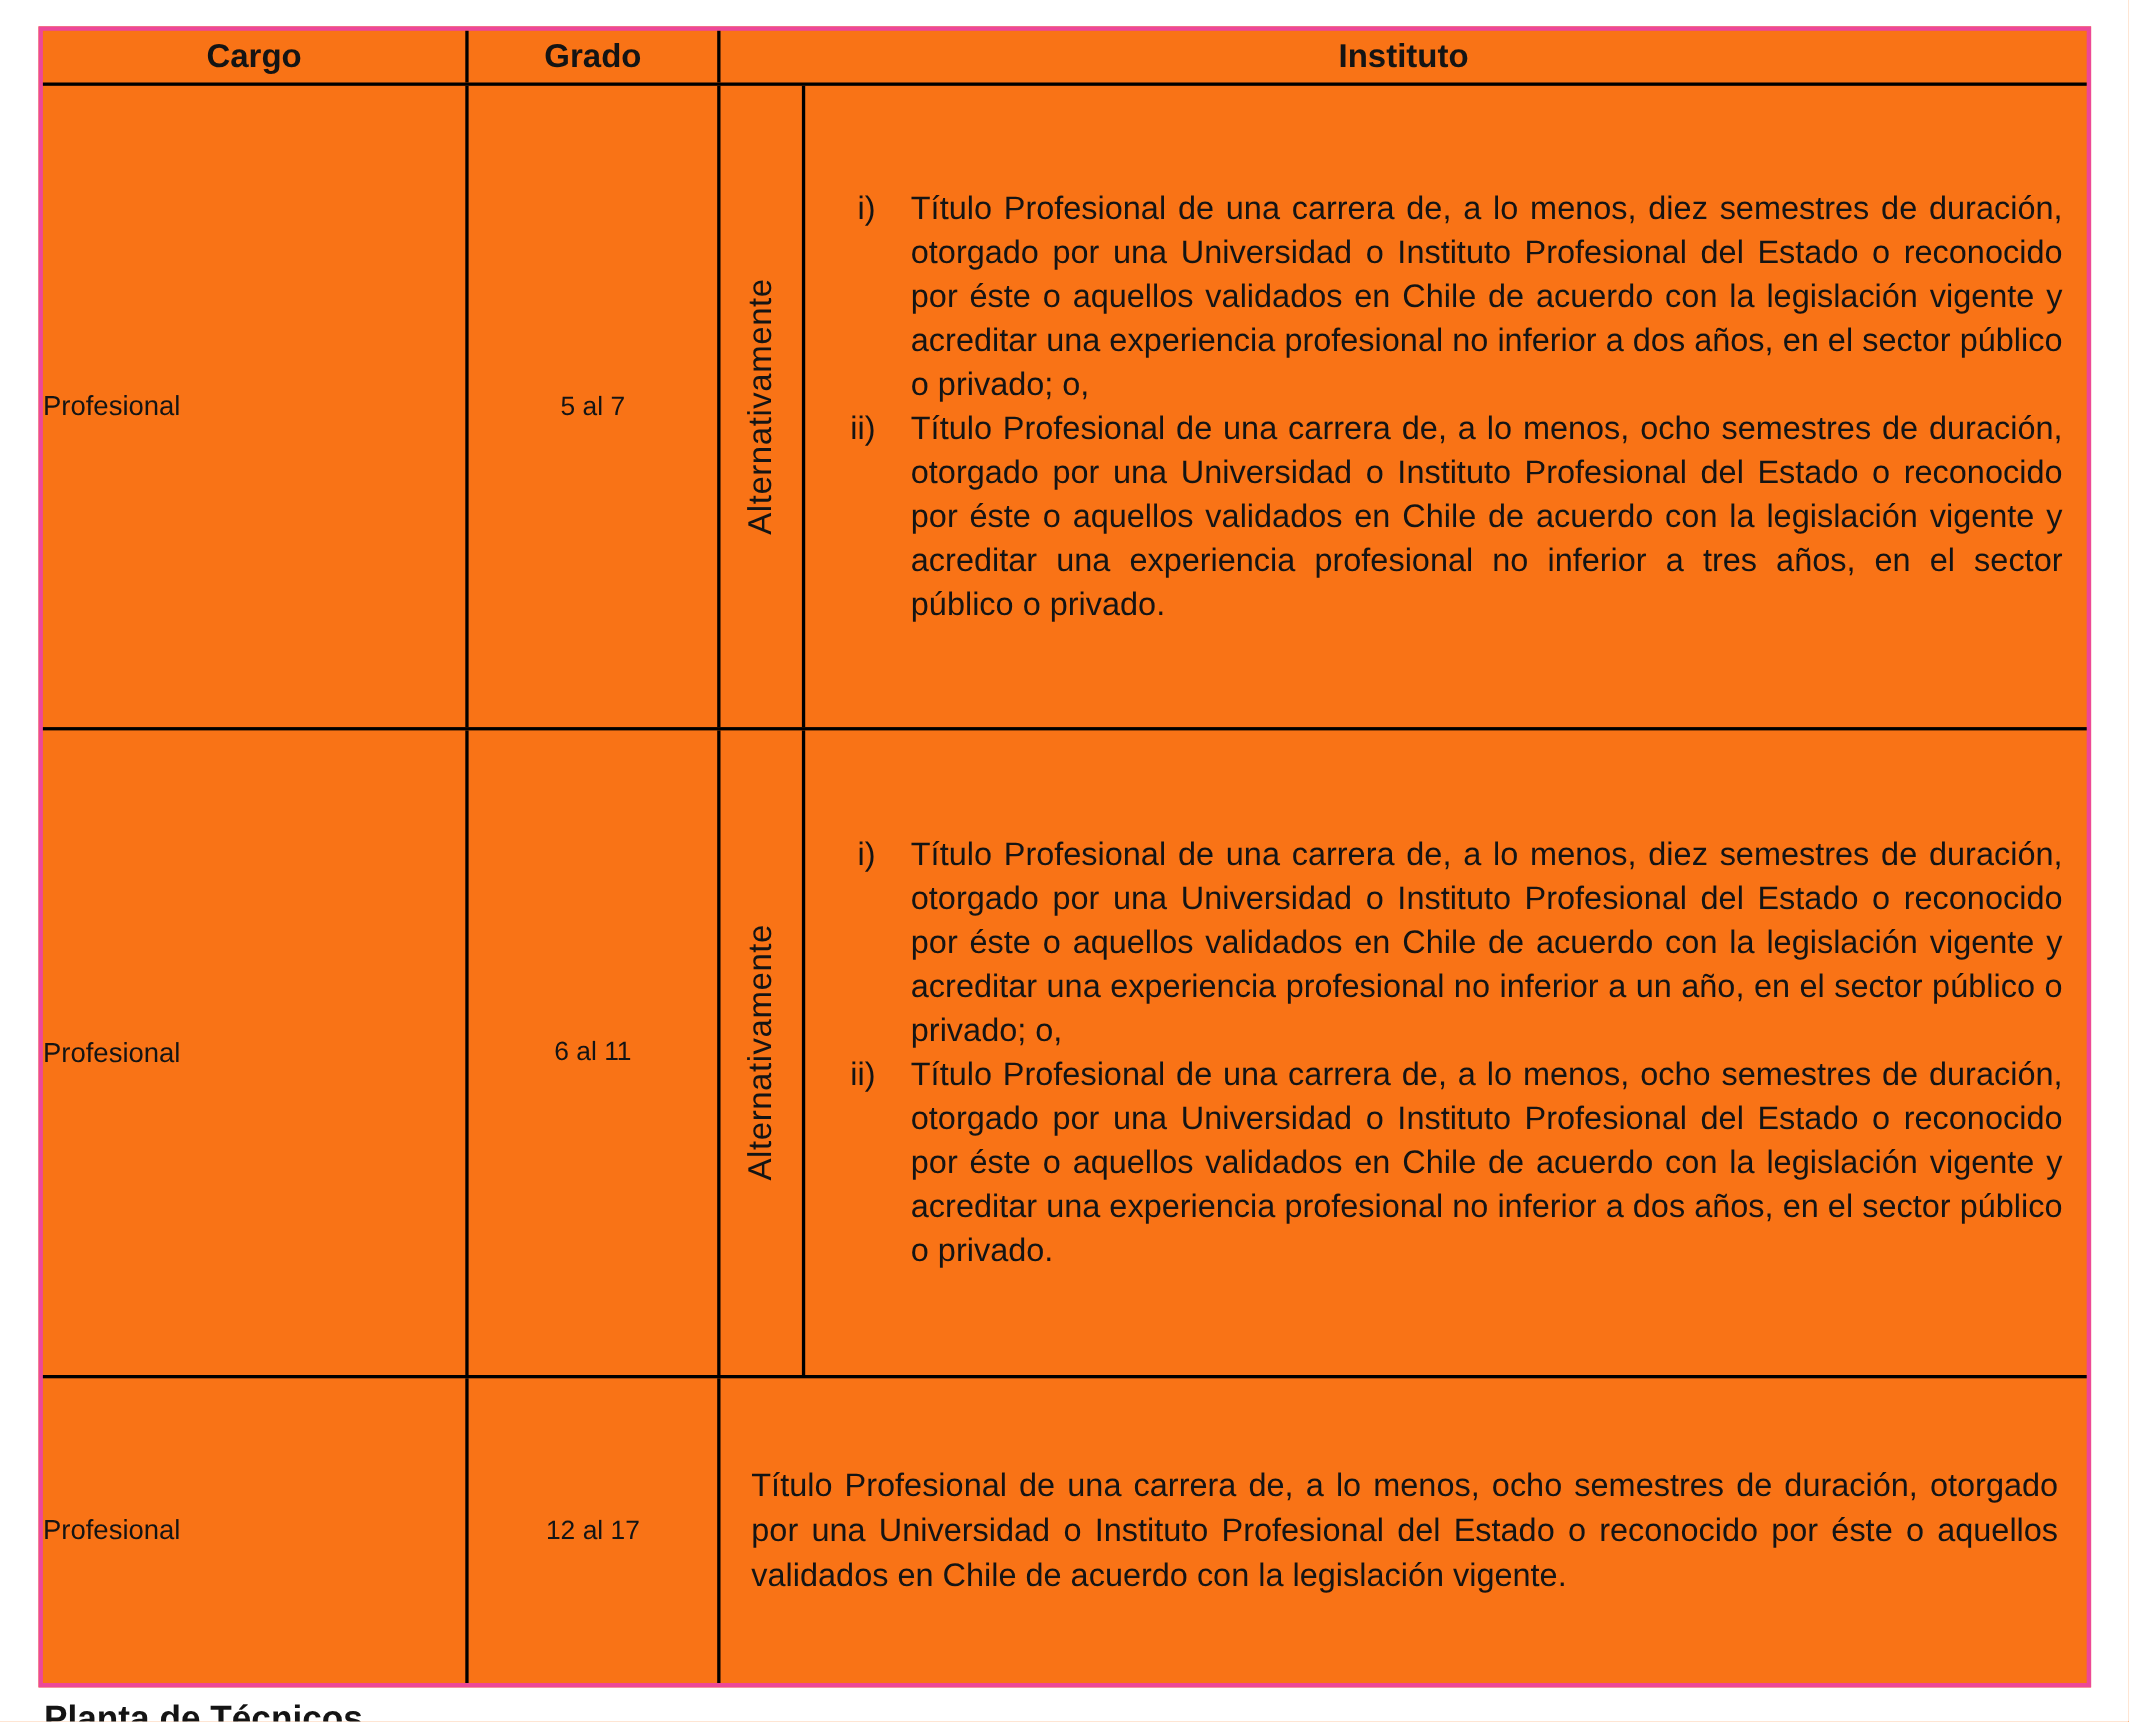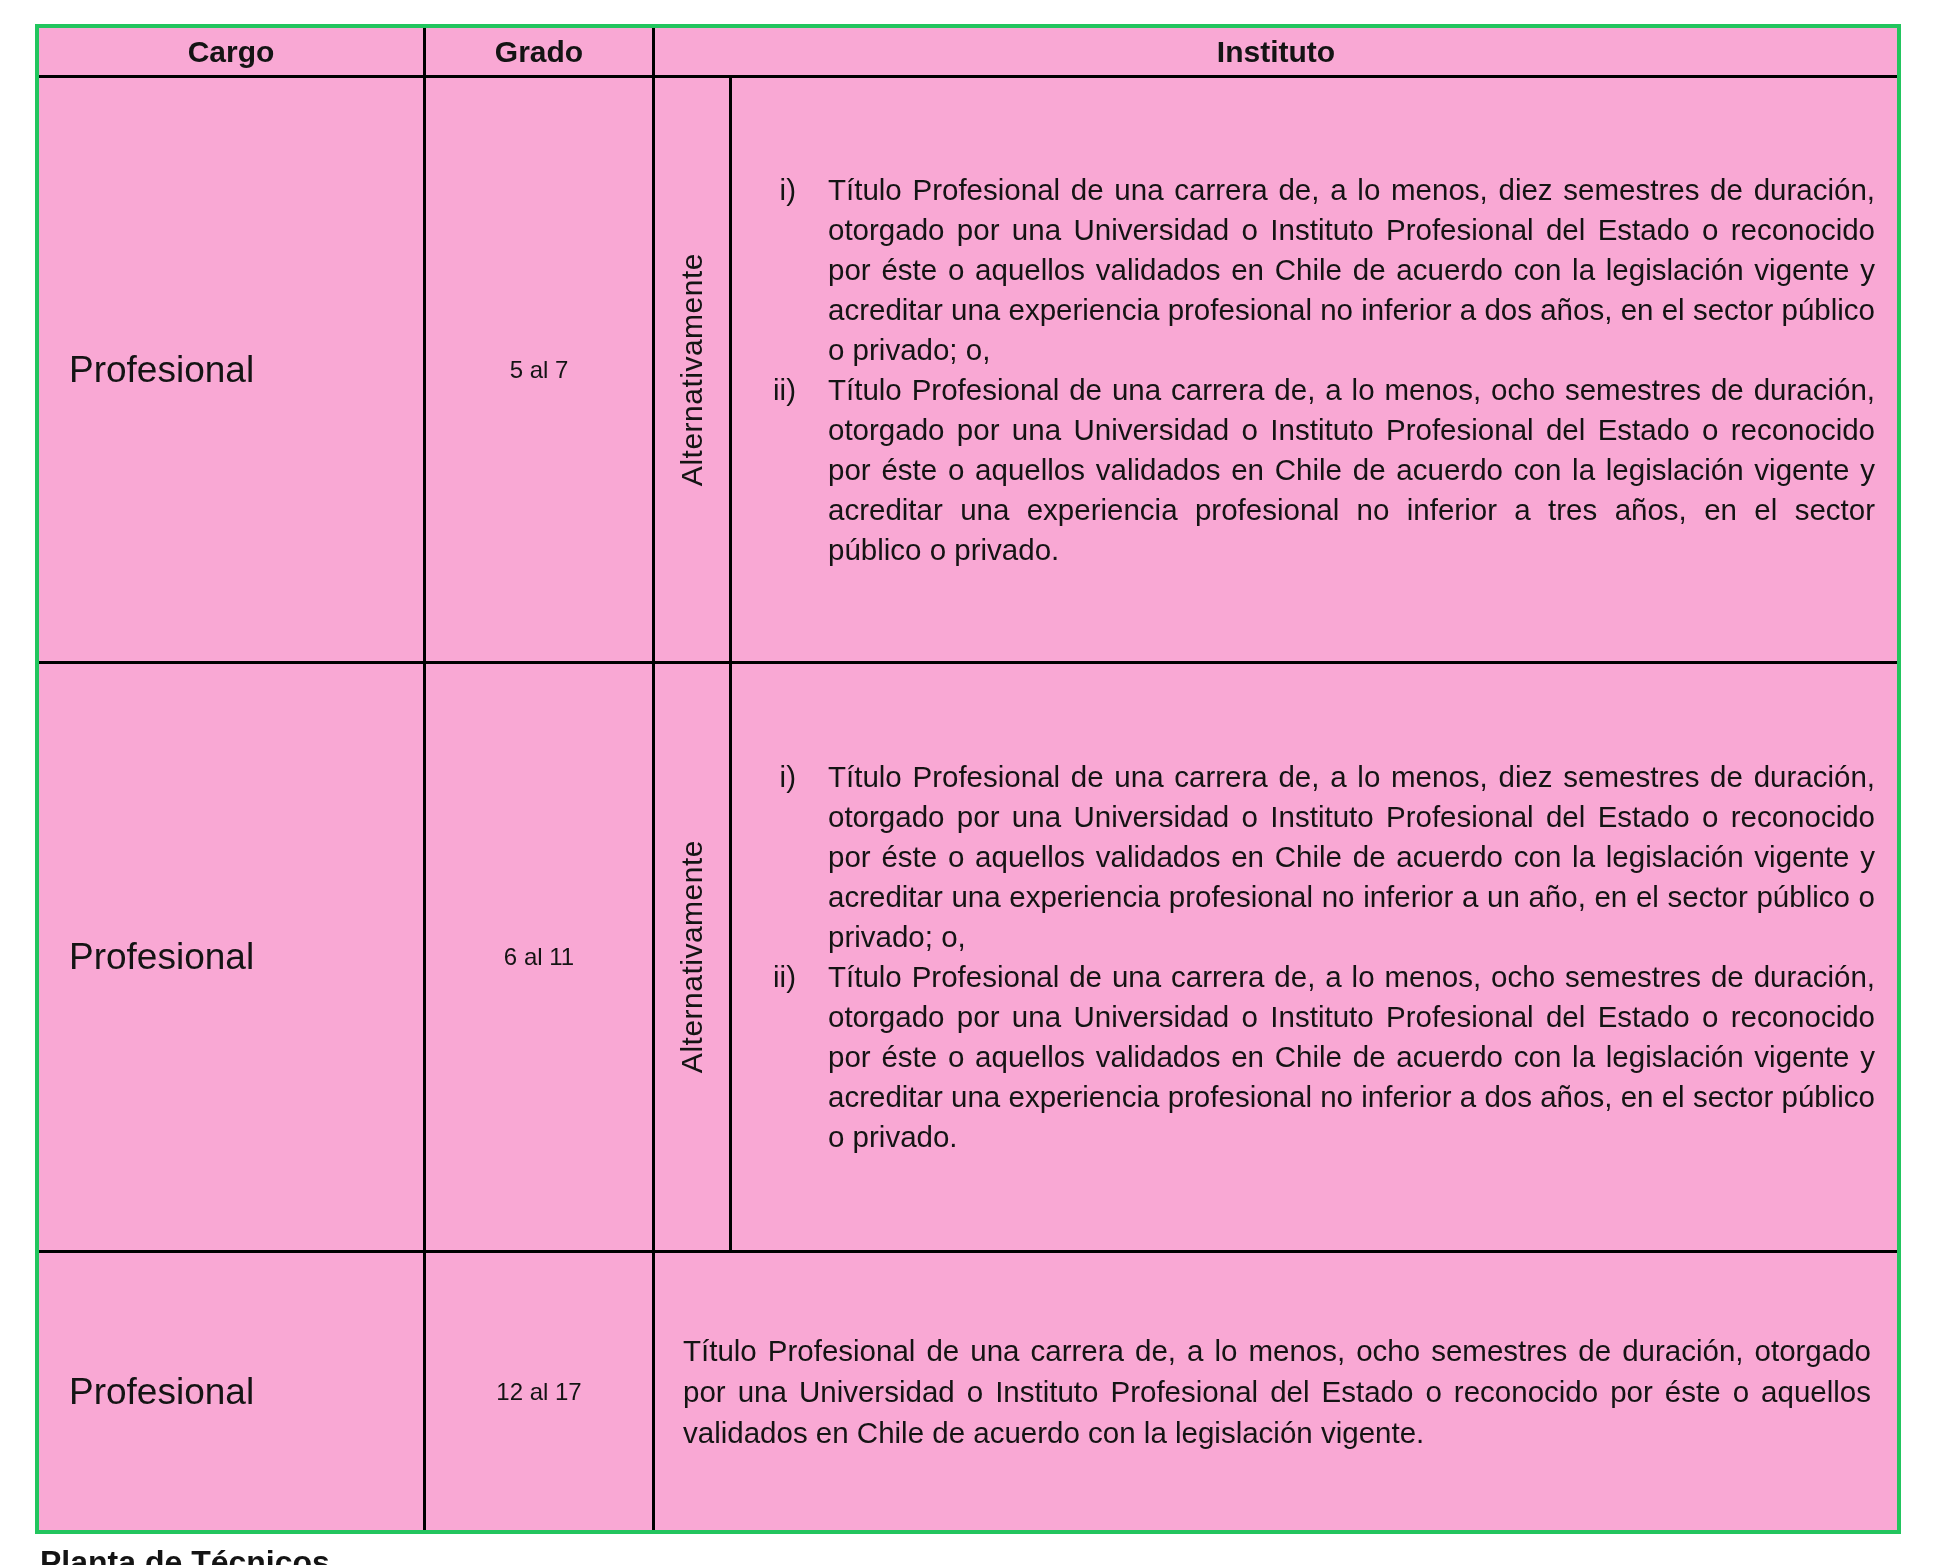--- a/index.html
+++ b/index.html
@@ -9,24 +9,24 @@
     overflow: hidden;
     font-family: "Liberation Sans", sans-serif;
     color: #141414;
   }
   .page { position: relative; width: 1935px; height: 1565px; background:#fff; }
 
   .doc-table {
     position: absolute;
     left: 35px; top: 24px;
     width: 1866px; height: 1510px;
-    border: 4px solid #22c55e;
+    border: 4px solid #ec4899;
     display: flex;
     flex-direction: column;
-    background: #f9a8d4;
+    background: #f97316;
   }
 
   .row {
     display: grid;
     grid-template-columns: 384px 229px 1fr;
   }
   .header-row { height: 47px; }
   .body-row   { border-top: 3px solid #000; }
   .body-row.r1 { height: 586px; }
   .body-row.r2 { height: 589px; }
@@ -35,22 +35,21 @@
   .cell { min-width: 0; }
   .cell + .cell { border-left: 3px solid #000; }
 
   .h-cell {
     display: flex; align-items: center; justify-content: center;
     font-weight: bold; font-size: 30px;
   }
 
   .cargo-cell {
     display: flex; align-items: center;
-    padding-left: 30px;
-    font-size: 37px;
+    font-size: 25px;
   }
   .grado-cell {
     display: flex; align-items: center; justify-content: center;
     font-size: 24px;
   }
 
   .req-cell {
     display: grid;
     grid-template-columns: 77px 1fr;
   }

